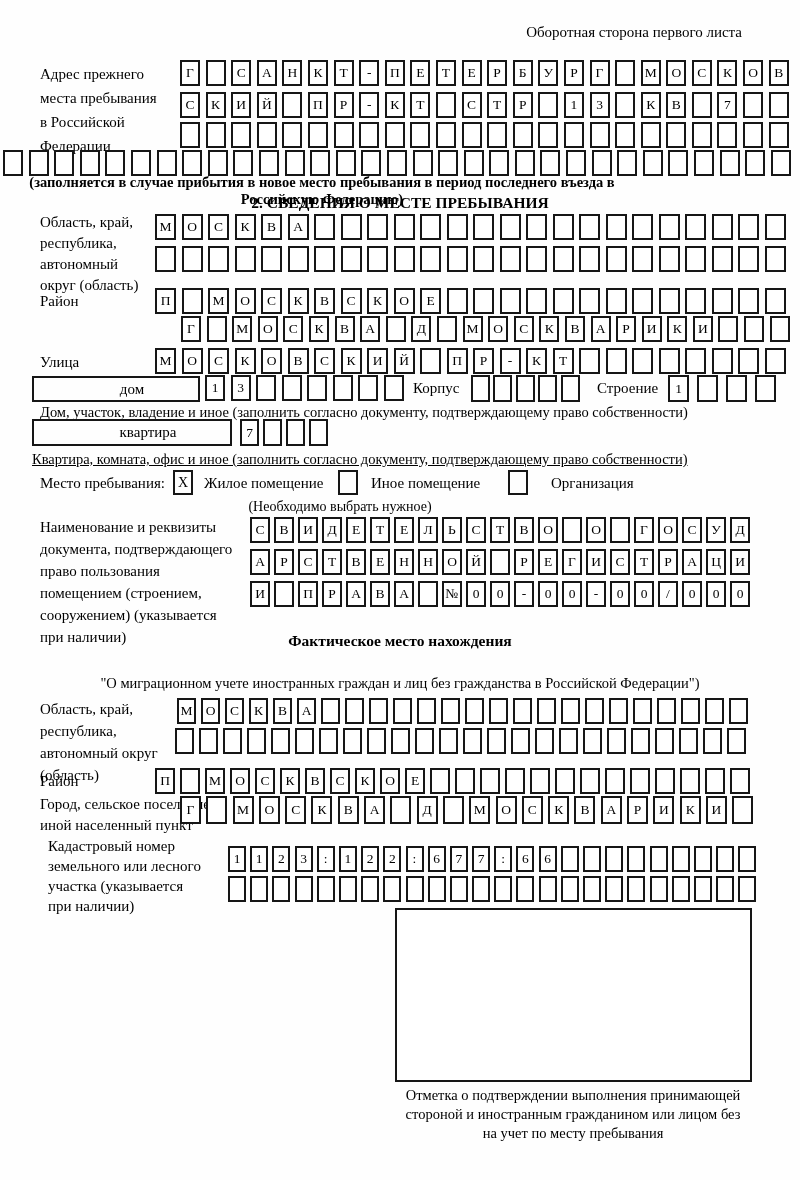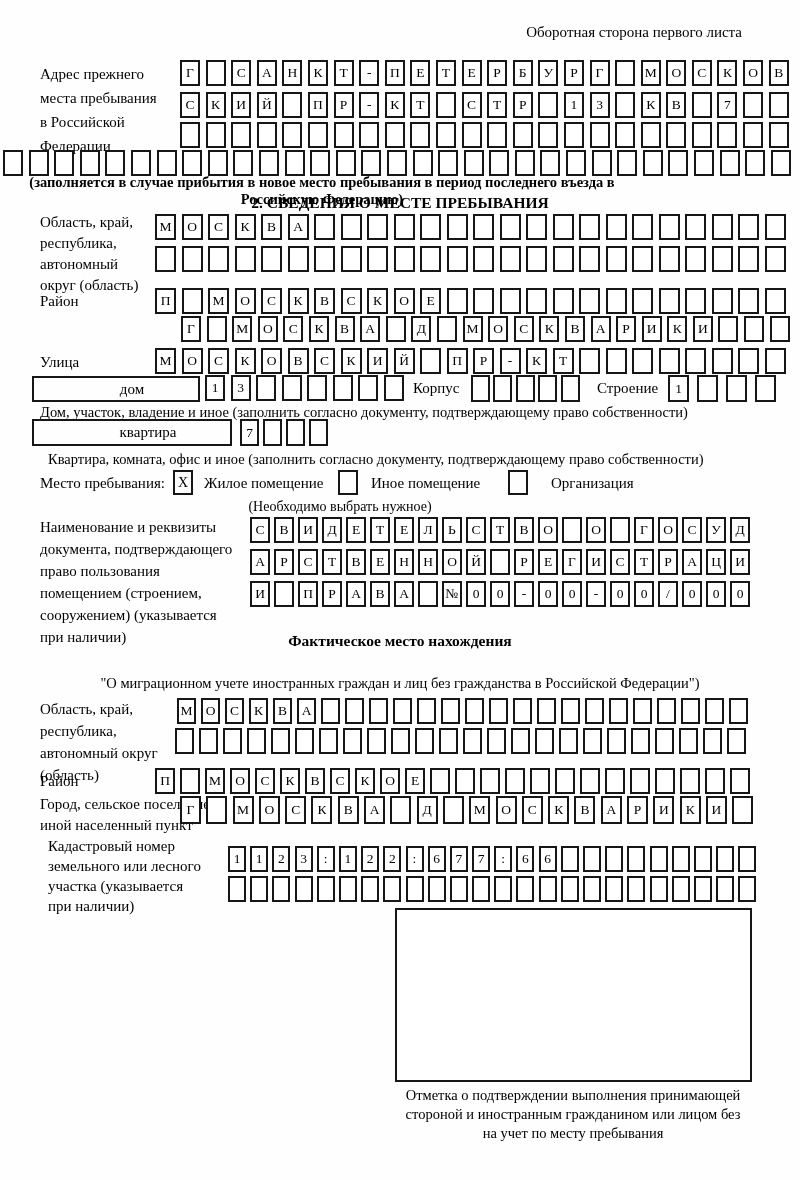--- a/index.html
+++ b/index.html
@@ -335,21 +335,21 @@
     </div>
   <div class="abs note" style="left:40px;top:404px;">Дом, участок, владение и иное (заполнить согласно документу, подтверждающему право собственности)</div>
 
   <div class="widebox" style="left:32px;top:419px;width:200px;height:27px;">квартира</div>
   <div class="boxrow rw-kv" style="left:240px;top:419px;">
       <span class="cbox">7</span>
       <span class="cbox"></span>
       <span class="cbox"></span>
       <span class="cbox"></span>
     </div>
-  <div class="abs note" style="left:48px;top:451px;">Квартира, комната, офис и иное (заполнить согласно документу, подтверждающему право собственности)</div>
+  <div class="abs note" style="left:32px;top:451px;text-decoration:underline;">Квартира, комната, офис и иное (заполнить согласно документу, подтверждающему право собственности)</div>
 
   <div class="abs lbl" style="left:40px;top:473px;">Место пребывания:</div>
   <div class="checkbox" style="left:173px;top:470px;">X</div>
   <div class="abs lbl" style="left:204px;top:473px;">Жилое помещение</div>
   <div class="checkbox" style="left:338px;top:470px;"></div>
   <div class="abs lbl" style="left:371px;top:473px;">Иное помещение</div>
   <div class="checkbox" style="left:508px;top:470px;"></div>
   <div class="abs lbl" style="left:551px;top:473px;">Организация</div>
   <div class="abs note center" style="left:180px;top:499px;width:320px;font-size:14px;">(Необходимо выбрать нужное)</div>
 

